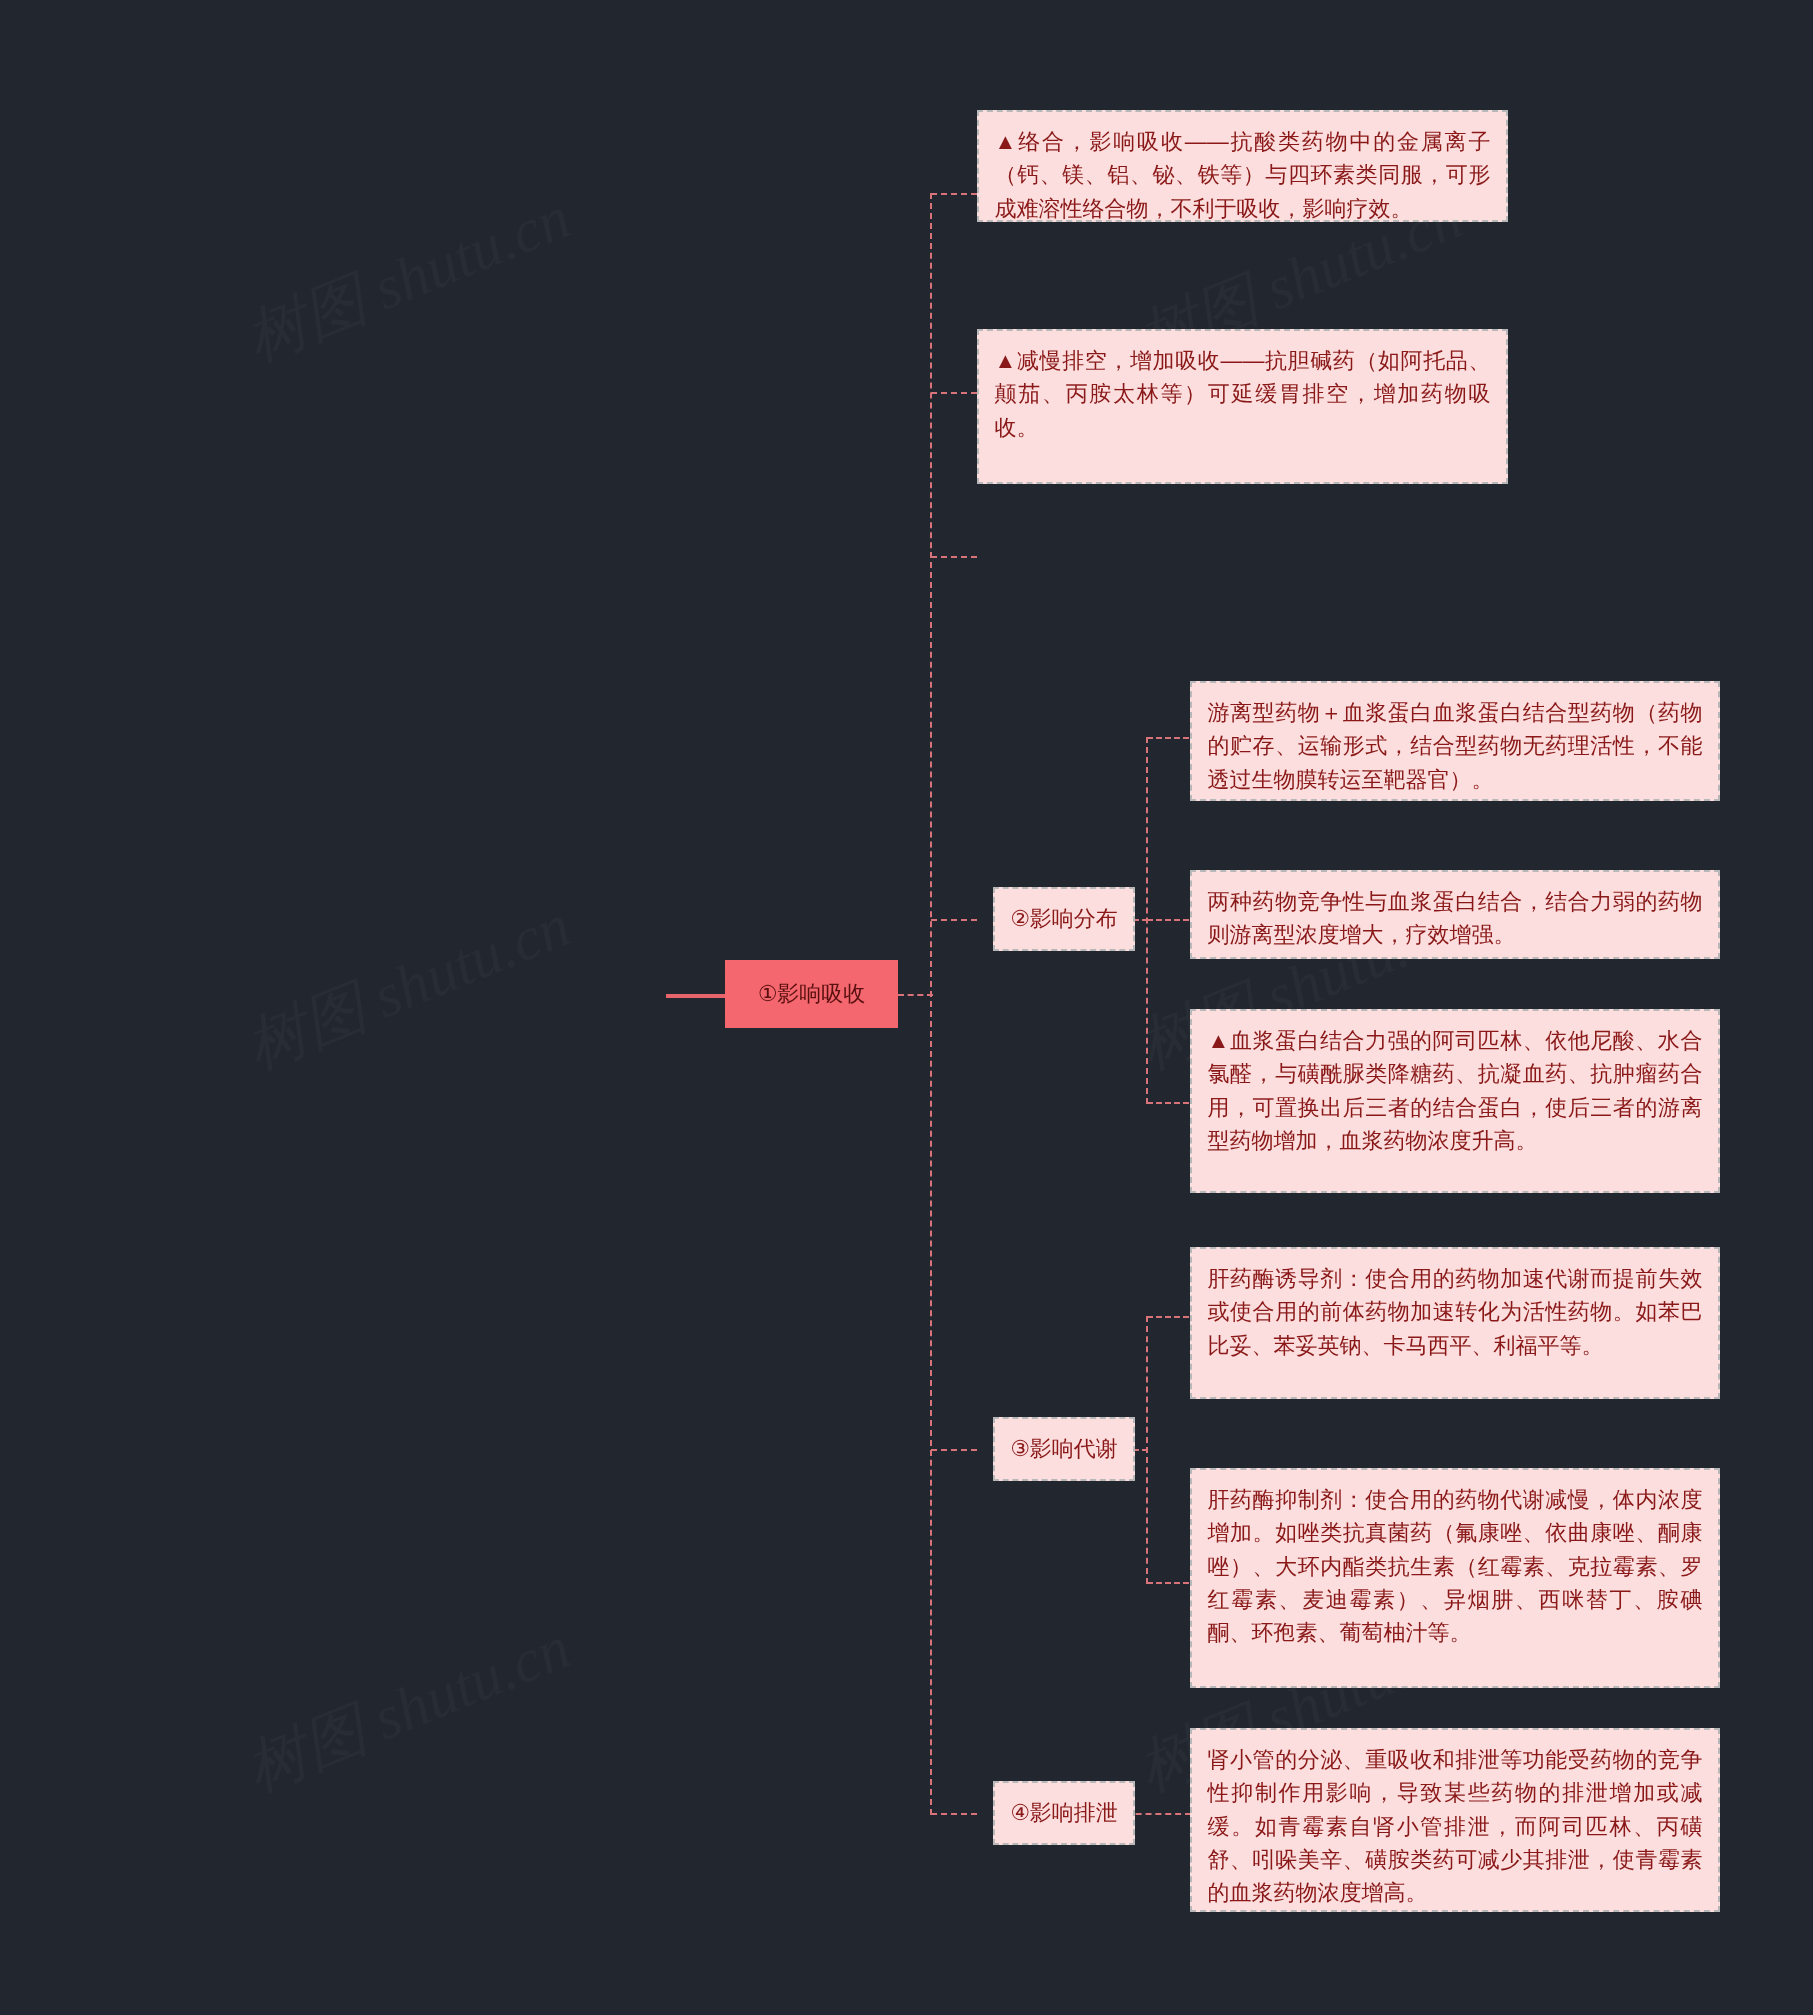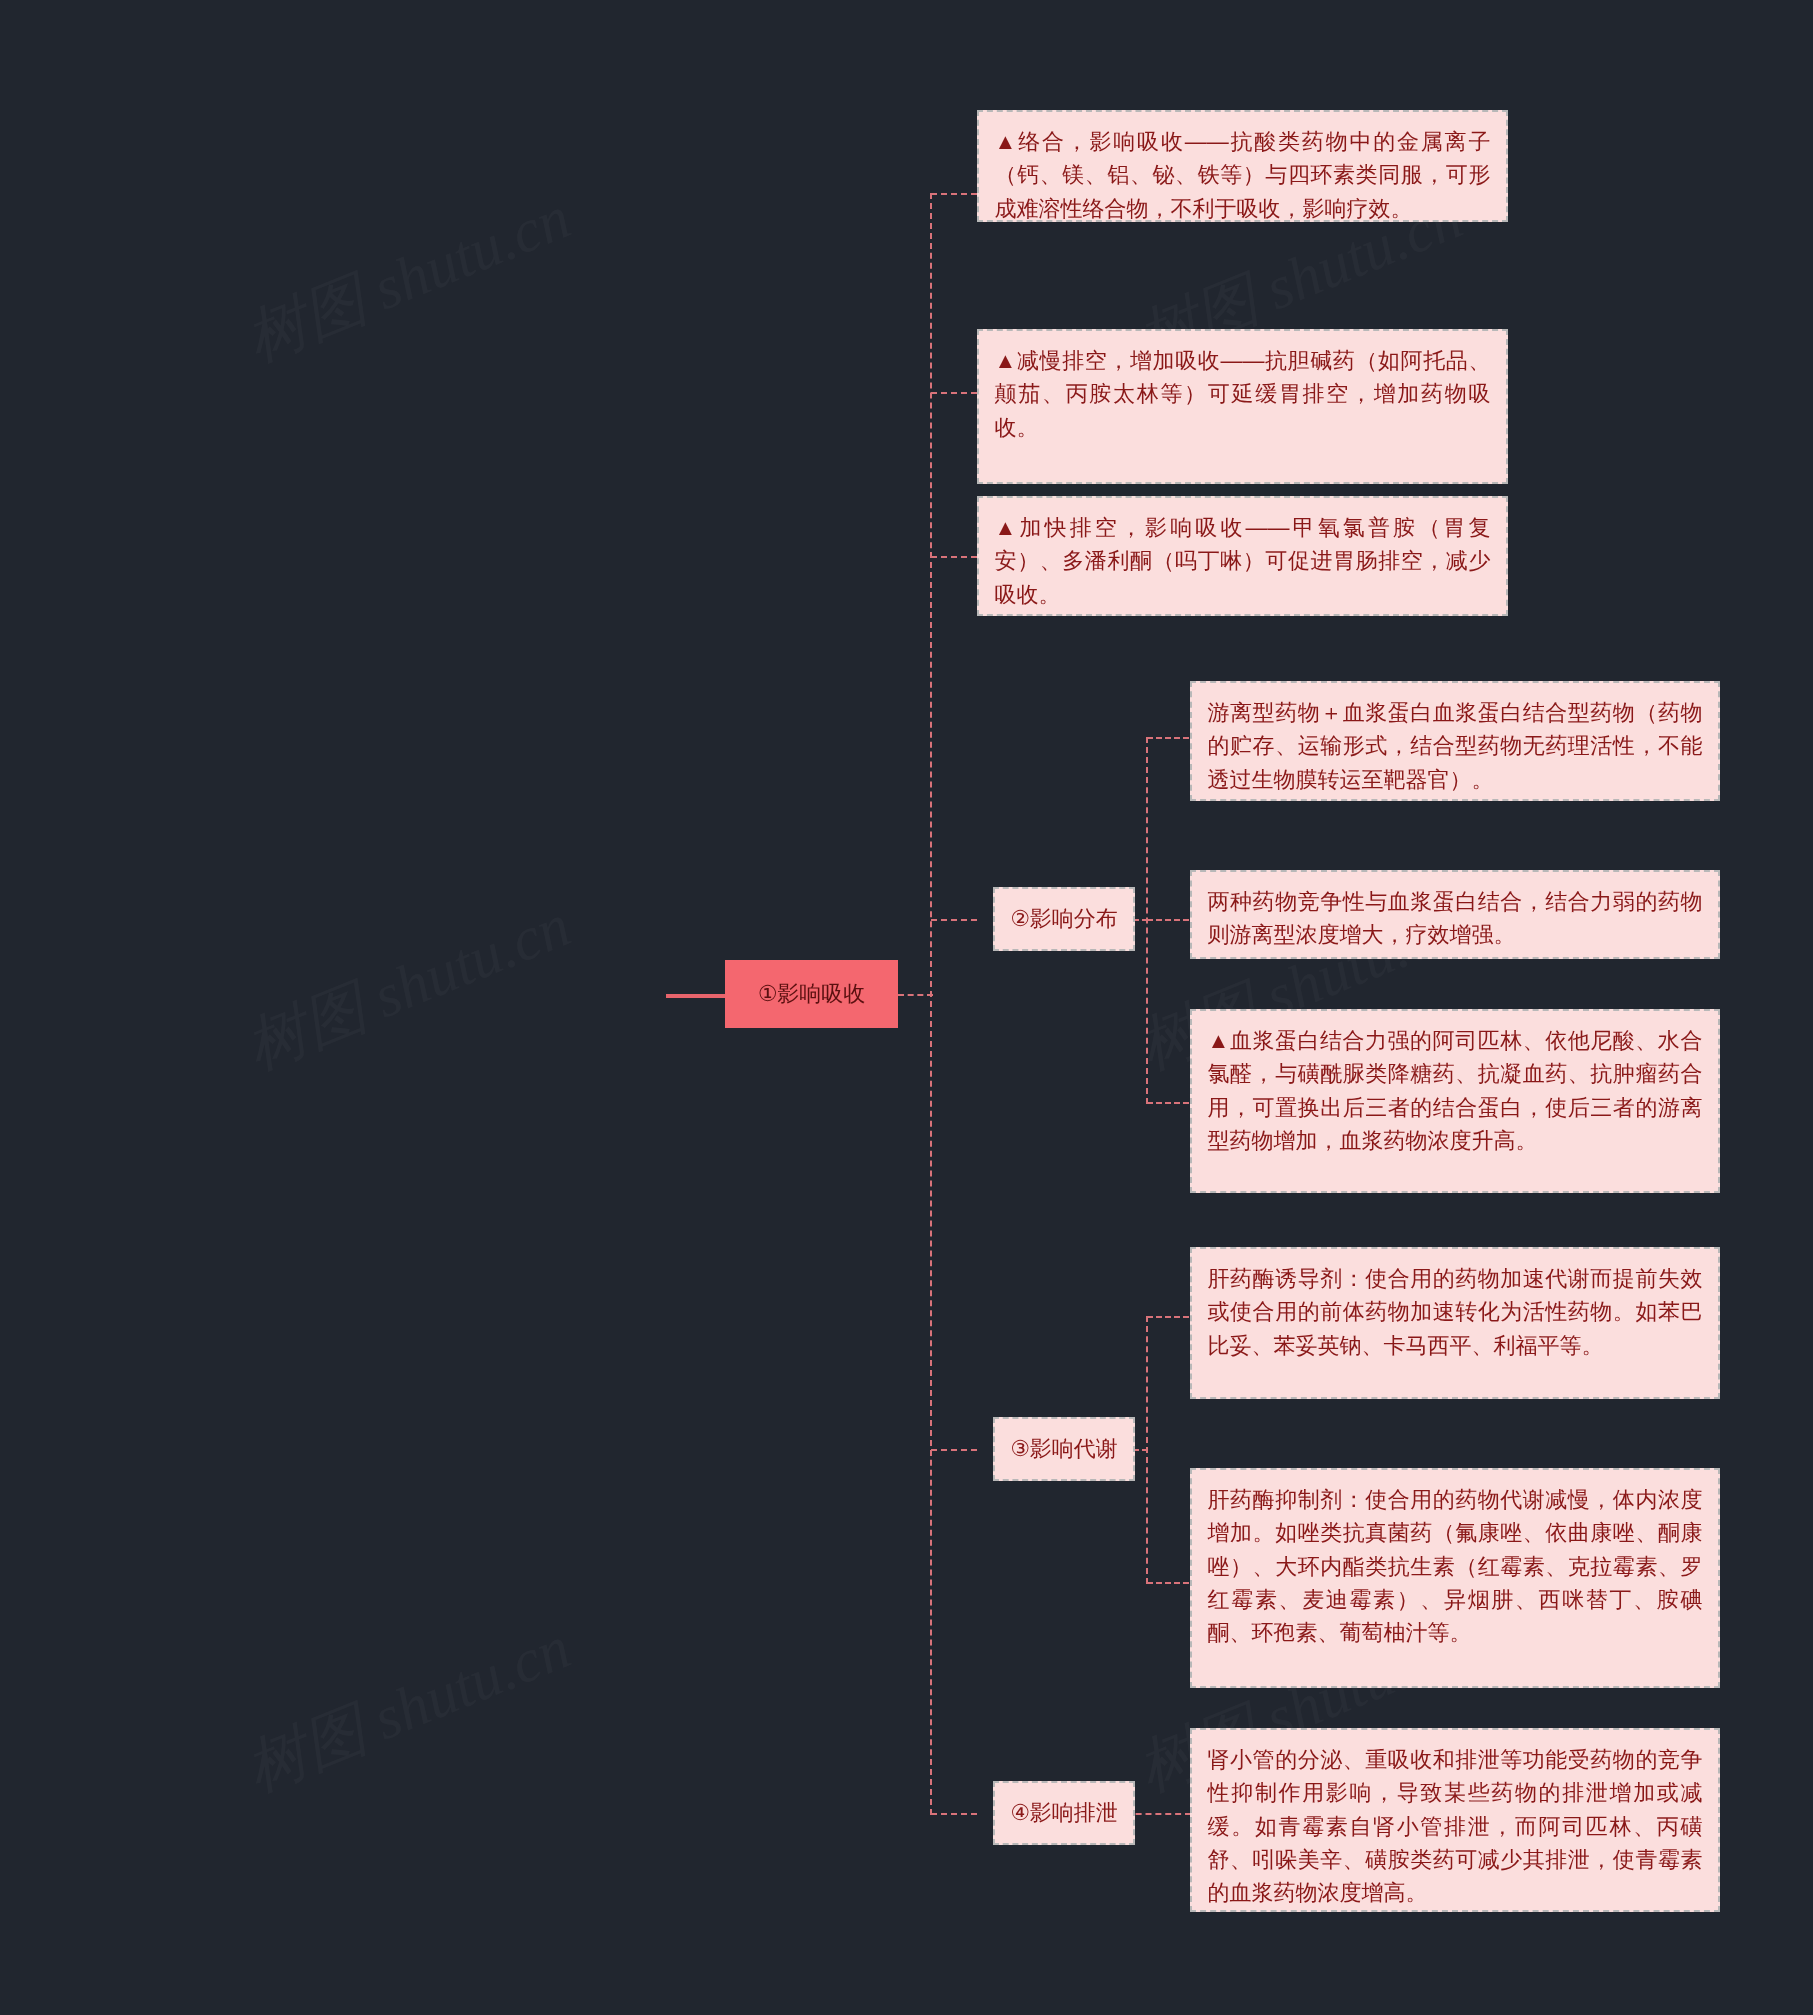--- a/index.html
+++ b/index.html
@@ -153,21 +153,20 @@
   <div class="sub" style="left:965px; top:887px; width:142px; height:64px;">②影响分布</div>
 
   <div class="sub" style="left:965px; top:1417px; width:142px; height:64px;">③影响代谢</div>
 
   <div class="sub" style="left:965px; top:1781px; width:142px; height:64px;">④影响排泄</div>
 
   <div class="leaf" style="left:977px; top:110px; width:531px; height:112px;">▲络合，影响吸收——抗酸类药物中的金属离子（钙、镁、铝、铋、铁等）与四环素类同服，可形成难溶性络合物，不利于吸收，影响疗效。</div>
 
   <div class="leaf" style="left:977px; top:329px; width:531px; height:155px;">▲减慢排空，增加吸收——抗胆碱药（如阿托品、颠茄、丙胺太林等）可延缓胃排空，增加药物吸收。</div>
 
-  <div class="leaf" style="left:977px; top:496px; width:531px; height:120px;">▲加快排空，影响吸收——甲氧氯普胺（胃复安）、多潘利酮（吗丁啉）可促进胃肠排空，减少吸收。</div>
 
   <div class="leaf" style="left:1190px; top:681px; width:530px; height:120px;">游离型药物＋血浆蛋白血浆蛋白结合型药物（药物的贮存、运输形式，结合型药物无药理活性，不能透过生物膜转运至靶器官）。</div>
 
   <div class="leaf" style="left:1190px; top:870px; width:530px; height:89px;">两种药物竞争性与血浆蛋白结合，结合力弱的药物则游离型浓度增大，疗效增强。</div>
 
   <div class="leaf" style="left:1190px; top:1009px; width:530px; height:184px;">▲血浆蛋白结合力强的阿司匹林、依他尼酸、水合氯醛，与磺酰脲类降糖药、抗凝血药、抗肿瘤药合用，可置换出后三者的结合蛋白，使后三者的游离型药物增加，血浆药物浓度升高。</div>
 
   <div class="leaf" style="left:1190px; top:1247px; width:530px; height:152px;">肝药酶诱导剂：使合用的药物加速代谢而提前失效或使合用的前体药物加速转化为活性药物。如苯巴比妥、苯妥英钠、卡马西平、利福平等。</div>
 
   <div class="leaf" style="left:1190px; top:1728px; width:530px; height:184px;">肾小管的分泌、重吸收和排泄等功能受药物的竞争性抑制作用影响，导致某些药物的排泄增加或减缓。如青霉素自肾小管排泄，而阿司匹林、丙磺舒、吲哚美辛、磺胺类药可减少其排泄，使青霉素的血浆药物浓度增高。</div>

